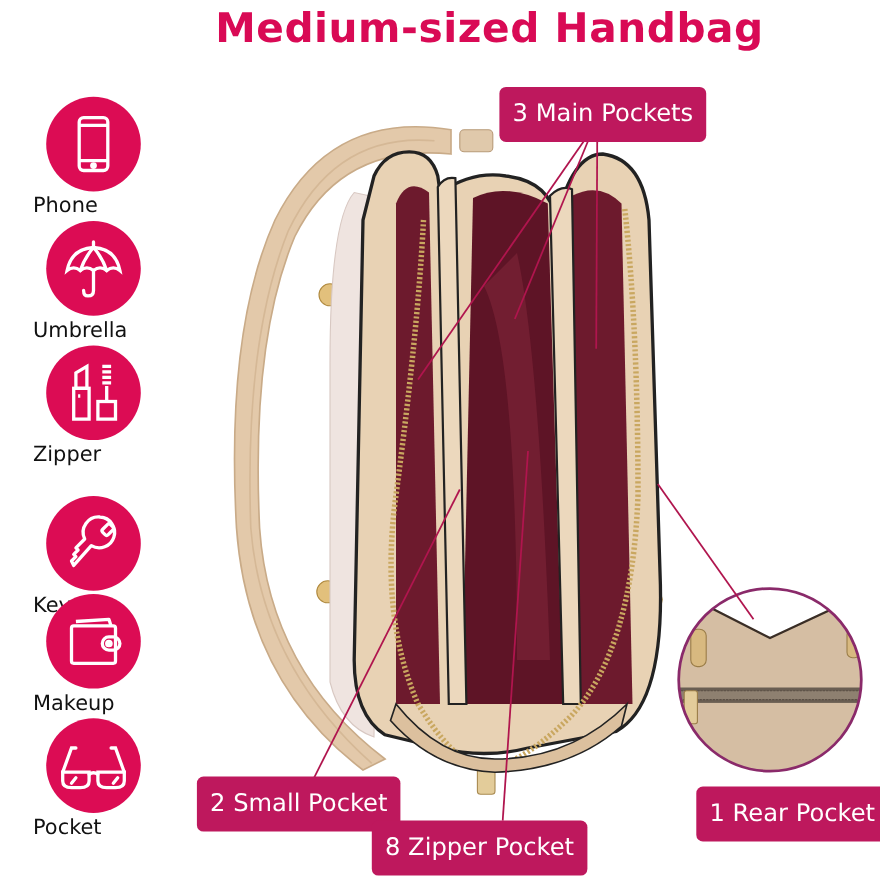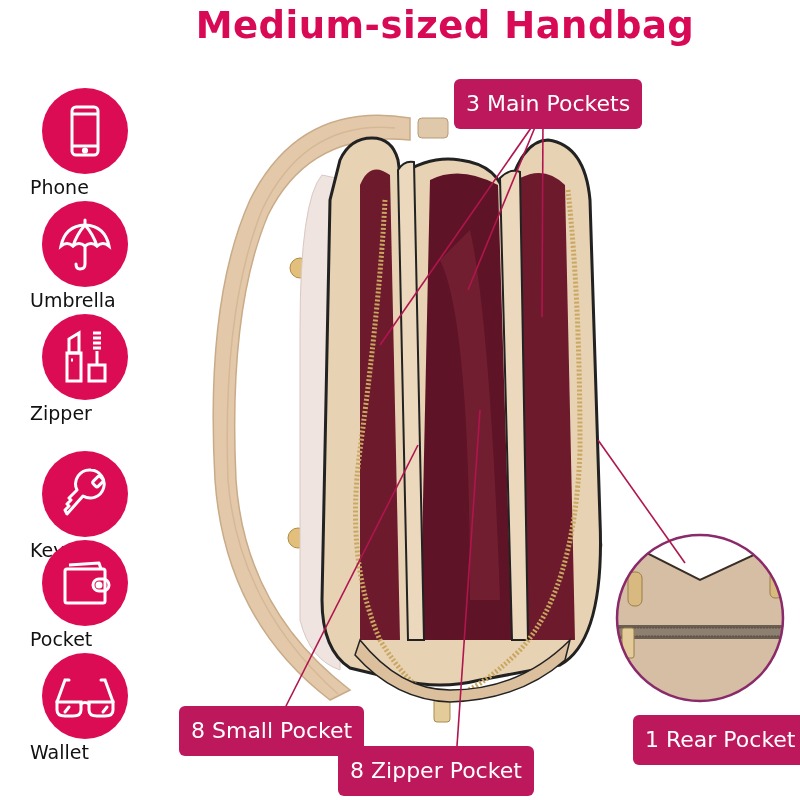--- a/index.html
+++ b/index.html
@@ -76,36 +76,36 @@
 
 <div class="feature" style="top:540px;">
   <div class="circle">
     <svg width="60" height="60" viewBox="0 0 60 60" fill="none" stroke="#fff" stroke-width="3" stroke-linejoin="round">
       <path d="M14 12 L44 10 L46 16"></path>
       <rect x="10" y="16" width="40" height="34" rx="2"></rect>
       <rect x="38" y="26" width="16" height="12" rx="6"></rect>
       <circle cx="44" cy="32" r="2" fill="#fff"></circle>
     </svg>
   </div>
-  <div class="label">Pocket</div>
+  <div class="label">Makeup</div>
 </div>
 
 <div class="feature" style="top:653px;">
   <div class="circle">
     <svg width="64" height="60" viewBox="0 0 64 60" fill="none" stroke="#fff" stroke-width="3" stroke-linecap="round">
       <path d="M16 14 H12 L4 36"></path>
       <path d="M48 14 H52 L60 36"></path>
       <path d="M4 36 H28 V44 Q28 50 20 50 H12 Q4 50 4 44 Z"></path>
       <path d="M36 36 H60 V44 Q60 50 52 50 H44 Q36 50 36 44 Z"></path>
       <path d="M28 38 Q32 35 36 38"></path>
       <line x1="12" y1="46" x2="16" y2="41"></line>
       <line x1="50" y1="46" x2="54" y2="41"></line>
     </svg>
   </div>
-  <div class="label">Wallet</div>
+  <div class="label">Pocket</div>
 </div>
 
 <svg class="bag" width="800" height="800" viewBox="0 0 800 800">
 
   <path d="M410 118 Q300 100 250 200 Q205 300 215 480 Q225 620 330 700 L350 690 Q245 610 236 480 Q228 310 268 215 Q310 130 410 140 Z" fill="#e3c9aa" stroke="#c9ab88" stroke-width="1.5"></path>
   <path d="M395 128 Q305 120 262 210 Q222 310 228 480 Q238 605 338 694" fill="none" stroke="#d5b896" stroke-width="1.5"></path>
 
   <rect x="418" y="118" width="30" height="20" rx="4" fill="#e0c9ab" stroke="#b89a78"></rect>
   <circle cx="300" cy="268" r="10" fill="#e2c07c" stroke="#b08a40"></circle>
   <circle cx="298" cy="538" r="10" fill="#e2c07c" stroke="#b08a40"></circle>
@@ -156,15 +156,15 @@
     <line x1="540" y1="115" x2="380" y2="345"></line>
     <line x1="540" y1="115" x2="468" y2="290"></line>
     <line x1="543" y1="115" x2="542" y2="317"></line>
     <line x1="418" y1="445" x2="285" y2="708"></line>
     <line x1="480" y1="410" x2="457" y2="746"></line>
     <line x1="598" y1="440" x2="685" y2="563"></line>
   </g>
 </svg>
 
 <div class="callout" style="left:454px; top:79px;">3 Main Pockets</div>
-<div class="callout" style="left:179px; top:706px;">8 Small Pocket</div>
+<div class="callout" style="left:179px; top:706px;">2 Small Pocket</div>
 <div class="callout" style="left:338px; top:746px;">8 Zipper Pocket</div>
 <div class="callout" style="left:602px; top:715px;margin-left:31px;">1 Rear Pocket</div>
 
 </body></html>

